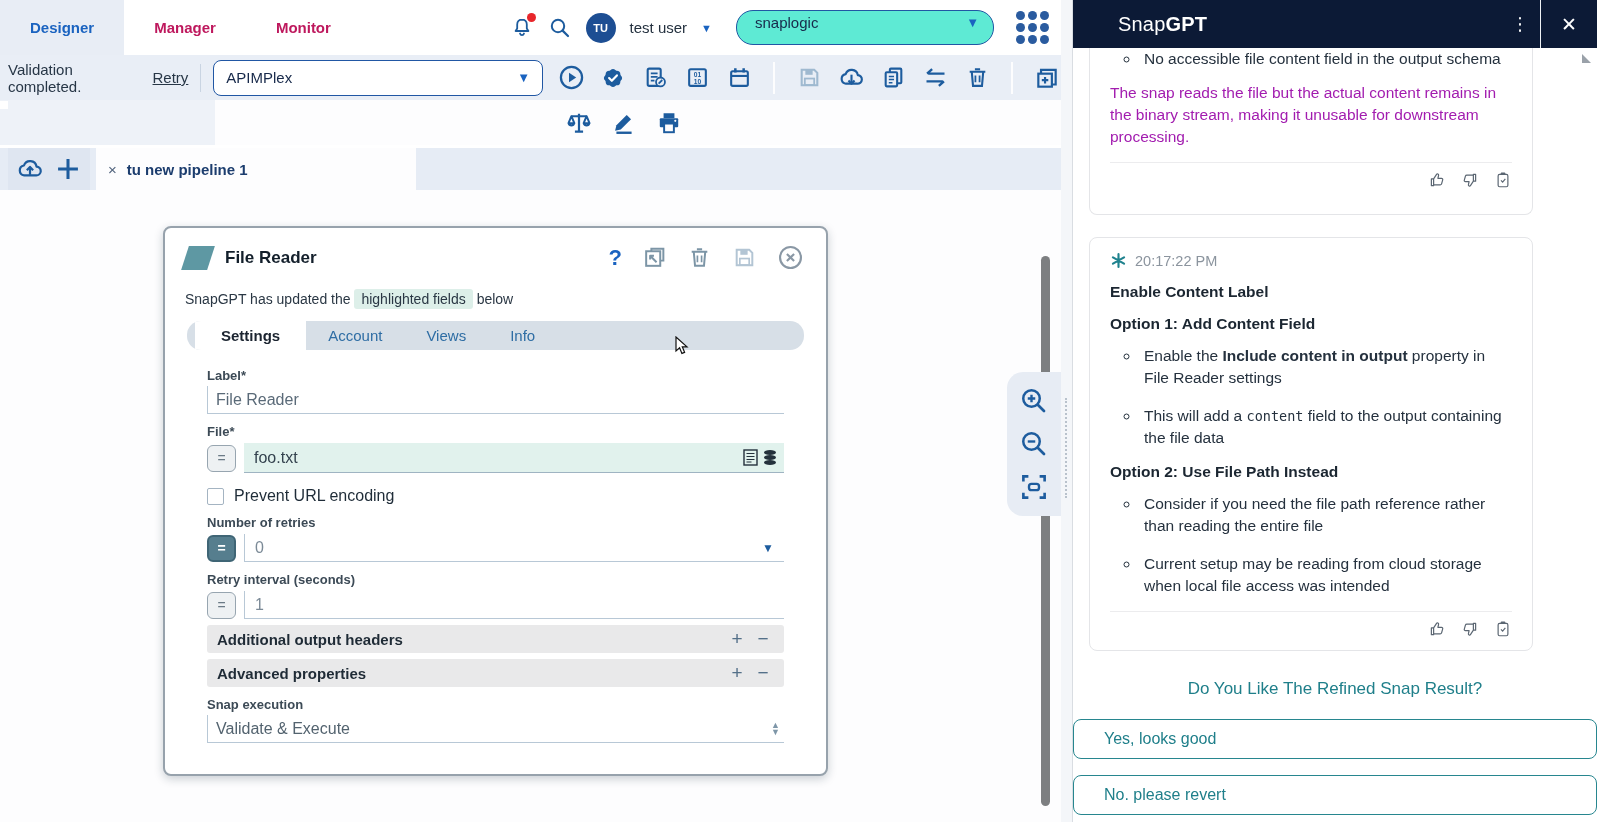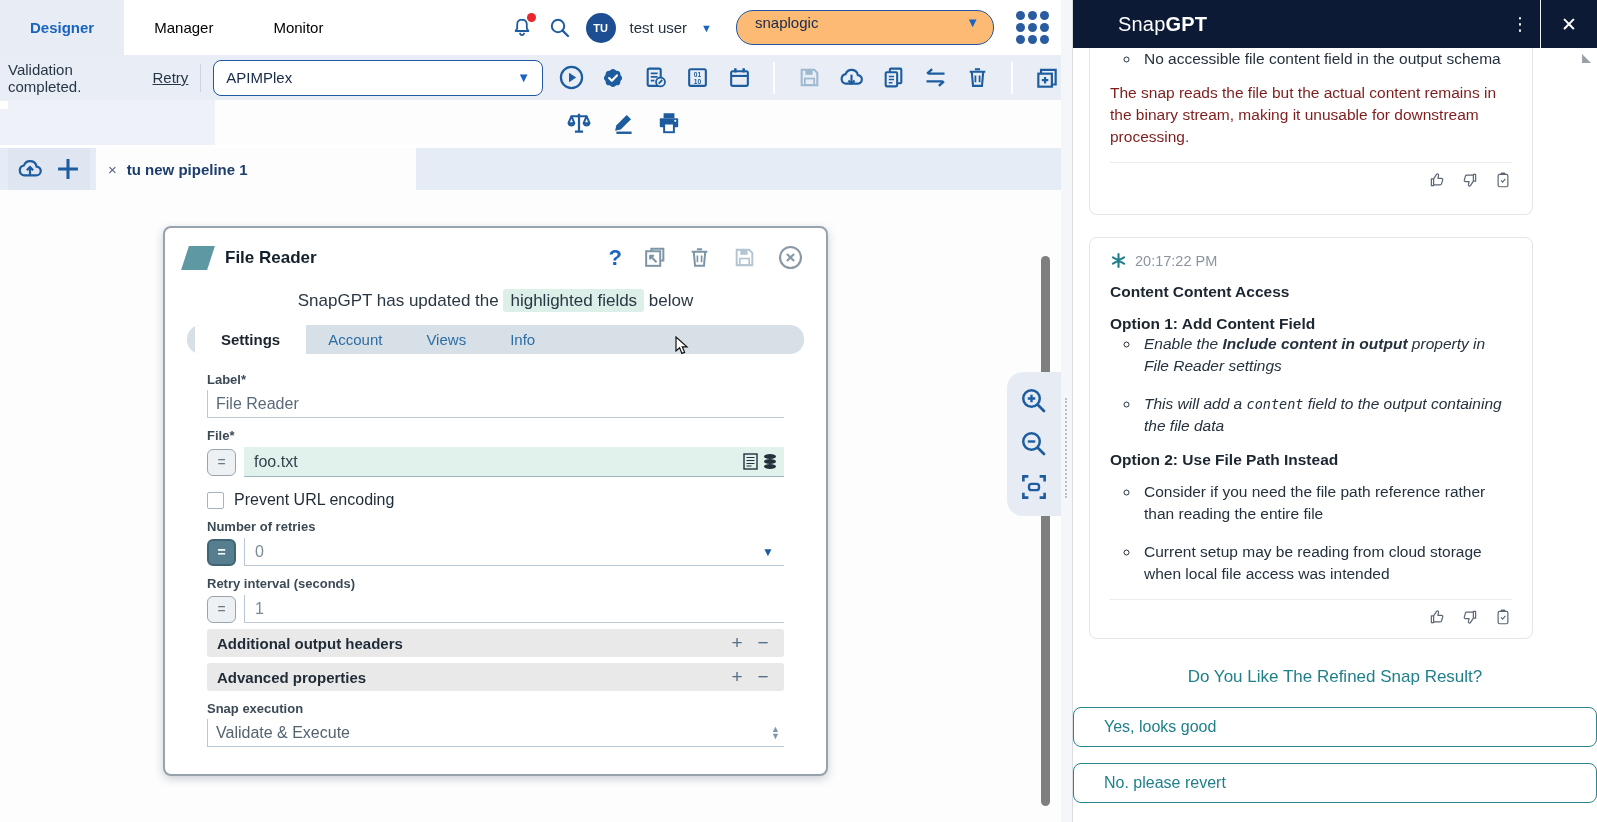--- a/index.html
+++ b/index.html
@@ -6,29 +6,29 @@
   html,body { width:1597px; height:822px; font-family:"Liberation Sans",sans-serif; background:#fff; }
   .screen { position:relative; width:1597px; height:822px; overflow:hidden; background:#fff; }
   svg { display:block; }
   .ic { display:inline-flex; align-items:center; justify-content:center; }
 
   
   .app { position:absolute; left:0; top:0; width:1061px; height:822px; }
 
   
   .topnav { position:relative; height:55px; background:#fff; display:flex; align-items:center; }
-  .nav-tab { height:55px; display:flex; align-items:center; justify-content:center; font-size:15px; color:#000000; padding:0 30px; cursor:default; }
+  .nav-tab { height:55px; display:flex; align-items:center; justify-content:center; font-size:15px; color:#be185d; padding:0 30px; cursor:default;font-weight:bold; }
   .nav-tab.active { background:#e8edf5; color:#1a63c0; font-weight:bold; }
   .nav-right { margin-left:auto; display:flex; align-items:center; gap:14px; padding-right:12px; }
   .bell-wrap { position:relative; }
   .bell-dot { position:absolute; right:-2px; top:-3px; width:9px; height:9px; border-radius:50%; background:#e8262b; }
   .avatar { width:30px; height:30px; border-radius:50%; background:#1d4e93; color:#fff; font-size:11px; font-weight:bold; display:flex; align-items:center; justify-content:center; }
   .user-name { font-size:15px; color:#24313f; }
   .caret { font-size:11px; color:#1a63c0; }
-  .org-select { width:258px; height:35px; border:1.6px solid #2157a4; border-radius:17px; background:#fdba74; display:flex; align-items:center; padding:0 14px 11px 18px; margin-left:10px; }
+  .org-select { width:258px; height:35px; border:1.6px solid #2157a4; border-radius:17px; background:#5eead4; display:flex; align-items:center; padding:0 14px 11px 18px; margin-left:10px; }
   .org-select span.val { font-size:15px; color:#17294a; flex:1; }
   .waffle { display:grid; grid-template-columns:repeat(3,9px); grid-template-rows:repeat(3,9px); gap:3px; margin-left:8px; }
   .waffle i { width:9px; height:9px; border-radius:50%; background:#2a5b9f; }
 
   
   .toolbar { position:relative; height:45px; background:#e9eef6; display:flex; align-items:center; padding-left:8px; }
   .status { font-size:15px; color:#273646; }
   .retry { font-size:15px; color:#273646; text-decoration:underline; margin-left:6px; cursor:pointer; }
   .vsep { width:1px; height:28px; background:#c9d4e2; margin:0 12px; }
   .wsep { width:2px; height:32px; background:#fdfdfe; margin:0 6px; }
@@ -57,21 +57,21 @@
   .zoom-panel { position:absolute; left:1007px; top:182px; width:54px; height:144px; background:#e7ecf4; border-radius:16px 0 0 16px; display:flex; flex-direction:column; align-items:center; justify-content:space-around; padding:8px 0; color:#1d5c9e; }
   .zoom-btn { cursor:pointer; }
 
   
   .dialog { position:absolute; left:163px; top:36px; width:665px; height:550px; background:#fff; border:2px solid #97a2ac; border-radius:8px; box-shadow:0 3px 10px rgba(20,40,60,.22); }
   .dlg-header { display:flex; align-items:center; padding:16px 22px 0 20px; }
   .snap-shape { width:26px; height:24px; background:#5e98a3; transform:skewX(-18deg); margin-right:14px; }
   .dlg-title { font-size:17px; font-weight:bold; color:#131f2b; flex:1; }
   .dlg-actions { display:flex; align-items:center; gap:20px; }
   .help-q { color:#1a63c0; font-weight:bold; font-size:22px; line-height:1; cursor:pointer; }
-  .dlg-sub { padding:20px 20px 0 20px; font-size:17px; color:#2a3744;text-align:center; }
+  .dlg-sub { padding:20px 20px 0 20px; font-size:14px; color:#2a3744; }
   .hl-chip { background:#ddefe9; border-radius:3px; padding:2px 7px; }
   .dlg-tabs { margin:14px 22px 0 22px; height:29px; background:#d7dfe7; border-radius:14px; display:flex; align-items:stretch; overflow:hidden; position:relative; }
   .dlg-tab { display:flex; align-items:center; padding:0 22px; font-size:15px; color:#2e6da4; cursor:pointer; }
   .dlg-tab.active { background:#fff; color:#1b2430; font-weight:bold; margin-left:8px; padding:0 26px; }
   .dlg-body { padding:8px 42px 0 42px; }
   .f-label { font-size:13px; font-weight:bold; color:#3c4a56; margin-top:10px; }
   .f-input { border-left:1px solid #b8c8d6; border-bottom:1px solid #b8c8d6; height:28px; display:flex; align-items:center; padding-left:8px; font-size:16px; color:#5a6a78; margin-top:3px; }
   .f-row { display:flex; align-items:center; gap:8px; margin-top:4px; }
   .eq-btn { width:29px; height:27px; border:1.5px solid #97a5b0; border-radius:6px; background:#eef1f3; color:#6b7a86; font-size:14px; display:flex; align-items:center; justify-content:center; cursor:pointer; }
   .eq-btn.on { background:#567e8e; border:2px solid #3f6575; color:#fff; font-weight:bold; }
@@ -104,21 +104,21 @@
   .sg-kebab { margin-left:auto; width:40px; text-align:center; font-size:18px; cursor:pointer; color:#fff; }
   .sg-divider { width:1px; height:48px; background:#eef1f5; }
   .sg-close { width:56px; height:48px; display:flex; align-items:center; justify-content:center; font-size:19px; cursor:pointer; }
   .sg-grip { position:absolute; right:6px; top:54px; width:0; height:0; border-left:9px solid transparent; border-bottom:9px solid #9aa1a9; transform:rotate(90deg); }
 
   .sg-card { margin:0 0 0 16px; width:444px; background:#fff; border:1px solid #e4e5e8; border-radius:8px; padding:14px 20px 12px 20px; }
   .sg-card.cut { border-top:none; border-radius:0 0 8px 8px; padding-top:0; }
   .sg-card ul { list-style:circle; padding-left:30px; }
   .sg-card li { font-size:15.5px; color:#25313e; line-height:22px; padding-left:4px; margin-top:12px; }
   .sg-card li:first-child { margin-top:0; }
-  .sg-card p.body { font-size:15.5px; color:#7f1d1d; line-height:22px; margin-top:12px; }
+  .sg-card p.body { font-size:15.5px; color:#a21caf; line-height:22px; margin-top:12px; }
   .sg-h { font-size:15.5px; font-weight:bold; color:#1b2631; margin-top:14px; }
   .sg-time-row { display:flex; align-items:center; gap:8px; }
   .sg-time { font-size:14.5px; color:#8b949e; }
   .code { font-family:"DejaVu Sans Mono",monospace; font-size:13.5px;text-align:right; }
   .sg-sep { border-top:1px solid #ececee; margin-top:14px; }
   .sg-actions { display:flex; justify-content:flex-end; gap:15px; padding-top:8px; color:#5b6672; }
   .sg-act { cursor:pointer; }
 
   .sg-question { text-align:center; font-size:17px; color:#1f7f8a; margin-top:28px; }
   .sg-btn-row { display:flex; justify-content:center; gap:16px; margin-top:20px;flex-direction:column; }
@@ -512,23 +512,23 @@
 
     <div class="sg-card" style="margin-top:22px;">
       <div class="sg-time-row">
         <span class="ic">
           <svg width="17" height="17" viewBox="0 0 24 24">
               <path d="M12 3v18M4.2 7.5l15.6 9M19.8 7.5l-15.6 9" stroke="#1f828e" stroke-width="3" stroke-linecap="round"></path>
             </svg>
         </span>
         <span class="sg-time">20:17:22 PM</span>
       </div>
-      <div class="sg-h">Content Content Access</div>
+      <div class="sg-h">Enable Content Label</div>
       <div class="sg-h">Option 1: Add Content Field</div>
-      <ul style="font-style:italic;">
+      <ul style="margin-top:12px;">
         <li>
           <span>Enable the </span><b>Include content in output</b><span> property in File Reader settings</span>
         </li>
         <li style="margin-top:16px;">
           <span>This will add a </span><span class="code">content</span><span> field to the output containing the file data</span>
         </li>
       </ul>
       <div class="sg-h">Option 2: Use File Path Instead</div>
       <ul style="margin-top:12px;">
         <li>Consider if you need the file path reference rather than reading the entire file</li>

